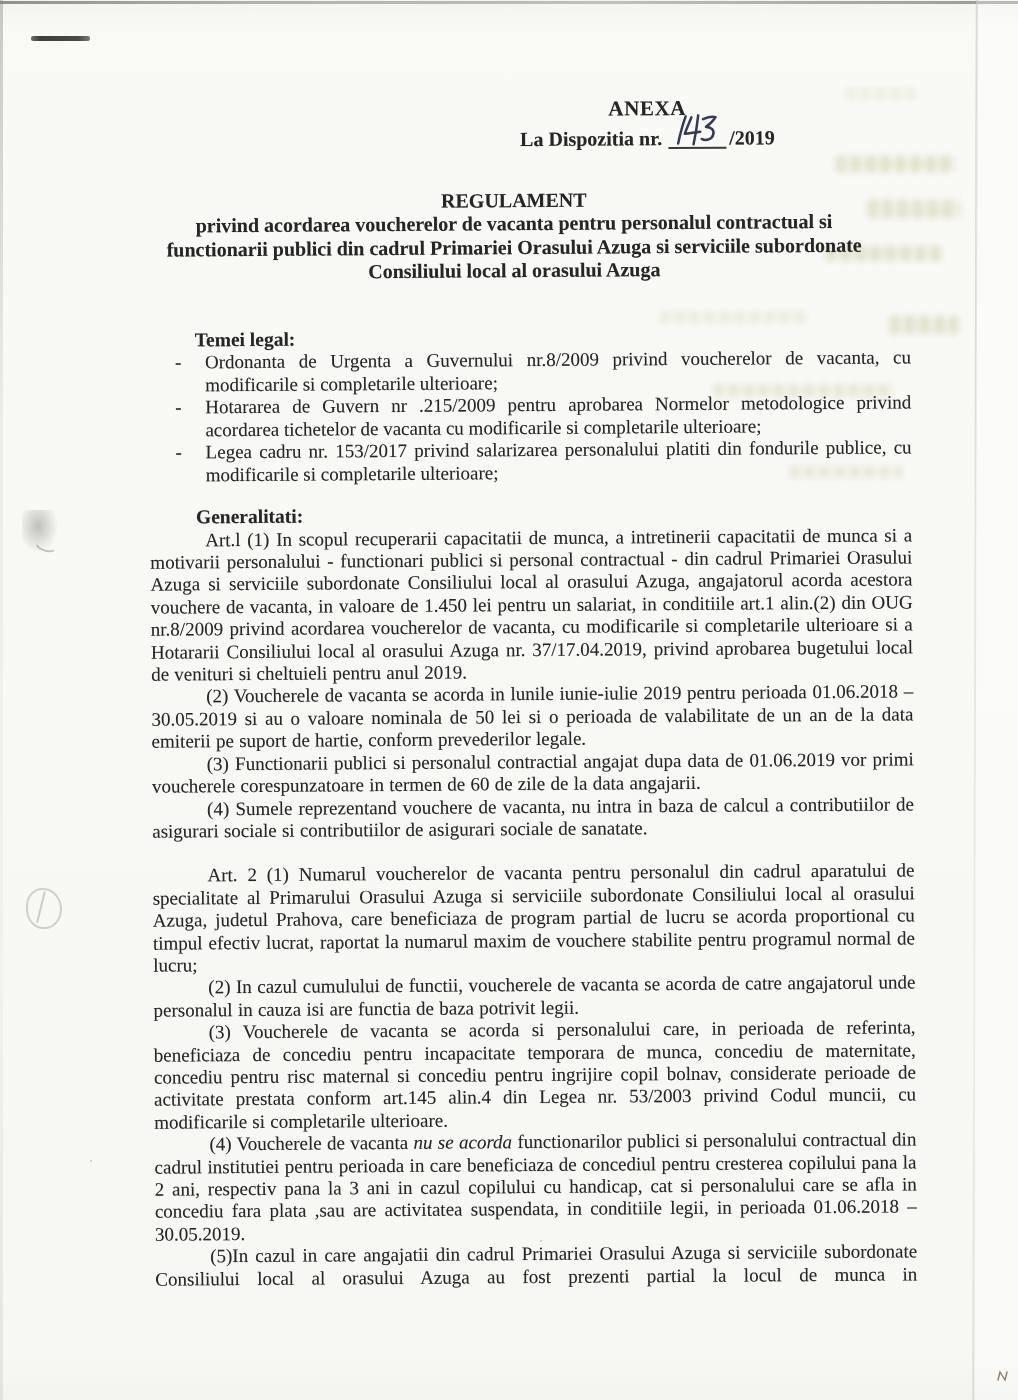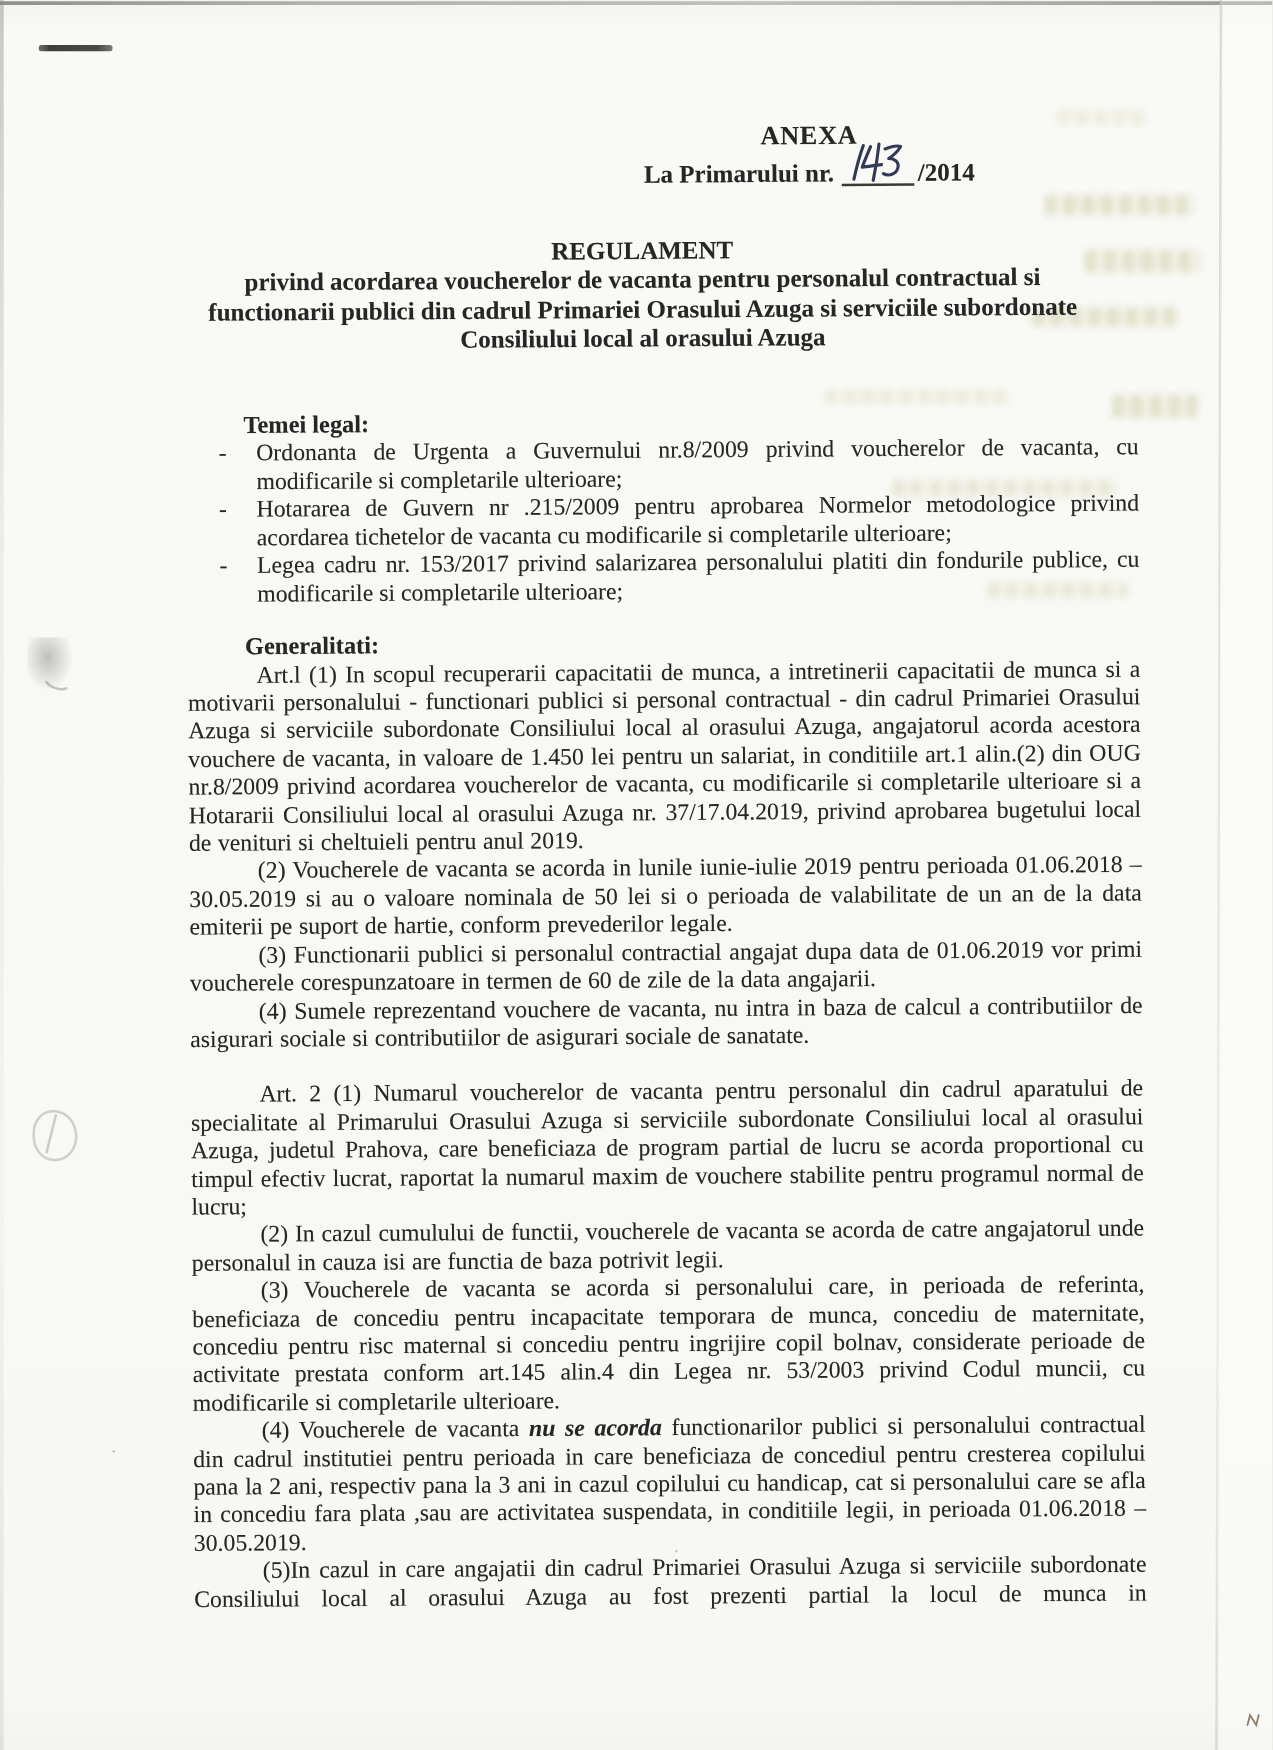--- a/index.html
+++ b/index.html
@@ -129,21 +129,21 @@
     margin: 0;
     text-align: justify;
     text-justify: inter-word;
     text-indent: 55px;
     line-height: 22.4px;
     word-spacing: .5px;
   }
   .art2-start { margin-top: 22px; }
   .justify-last { text-align-last: justify; }
   .b  { font-weight: 400; }
-  .bi { font-weight: 700; font-style: italic; margin-top: 36px; }
+  .bi { font-weight: 400; font-style: italic; margin-top: 36px; }
   .speck { position: absolute; width: 2px; height: 2px; border-radius: 50%; background: rgba(120,120,115,.4); z-index: 1; }
 </style>
 </head>
 <body>
 
 <div class="page">
 
   <div class="top-edge"></div>
   <div class="left-edge"></div>
   <div class="staple-mark"></div>
@@ -164,30 +164,30 @@
   <div class="speck" style="left:90px;top:1160px"></div>
   <svg class="pencil-mark" viewBox="0 0 14 12">
     <path d="M2 10 L4 2 L9 10 L11 2" fill="none" stroke="#6f5f42" stroke-width="1.4" stroke-linecap="round"></path>
   </svg>
 
   <div class="content">
 
     <div class="header-block">
       <div class="anexa-line">ANEXA</div>
       <div class="disp-line">
-        <span>La Primarului nr.</span><span class="hw-wrap" aria-label="143">
+        <span>La Dispozitia nr.</span><span class="hw-wrap" aria-label="143">
           <svg width="52" height="38" viewBox="0 0 54 38">
             <g fill="none" stroke="#333a55" stroke-width="2.6" stroke-linecap="round" stroke-linejoin="round">
               <path d="M7 33 C 9 24, 12 13, 15 5"></path>
               <path d="M21 6 C 18 13, 15 20, 14 23 C 19 22.5, 25 21.5, 30 21"></path>
               <path d="M28 4 C 27 13, 25 25, 23 34"></path>
               <path d="M33 8 C 38 6, 43 5, 46 6 C 43 11, 39 14, 36 16 C 41 16, 45 19, 43.5 24 C 42 29, 36 31, 31.5 28.5"></path>
             </g>
           </svg>
-        </span><span>/2014</span>
+        </span><span>/2019</span>
       </div>
     </div>
 
     <div class="title-block">
       <div>REGULAMENT</div>
       <div>privind acordarea voucherelor de vacanta pentru personalul contractual si</div>
       <div>functionarii publici din cadrul Primariei Orasului Azuga si serviciile subordonate</div>
       <div>Consiliului local al orasului Azuga</div>
     </div>
 

